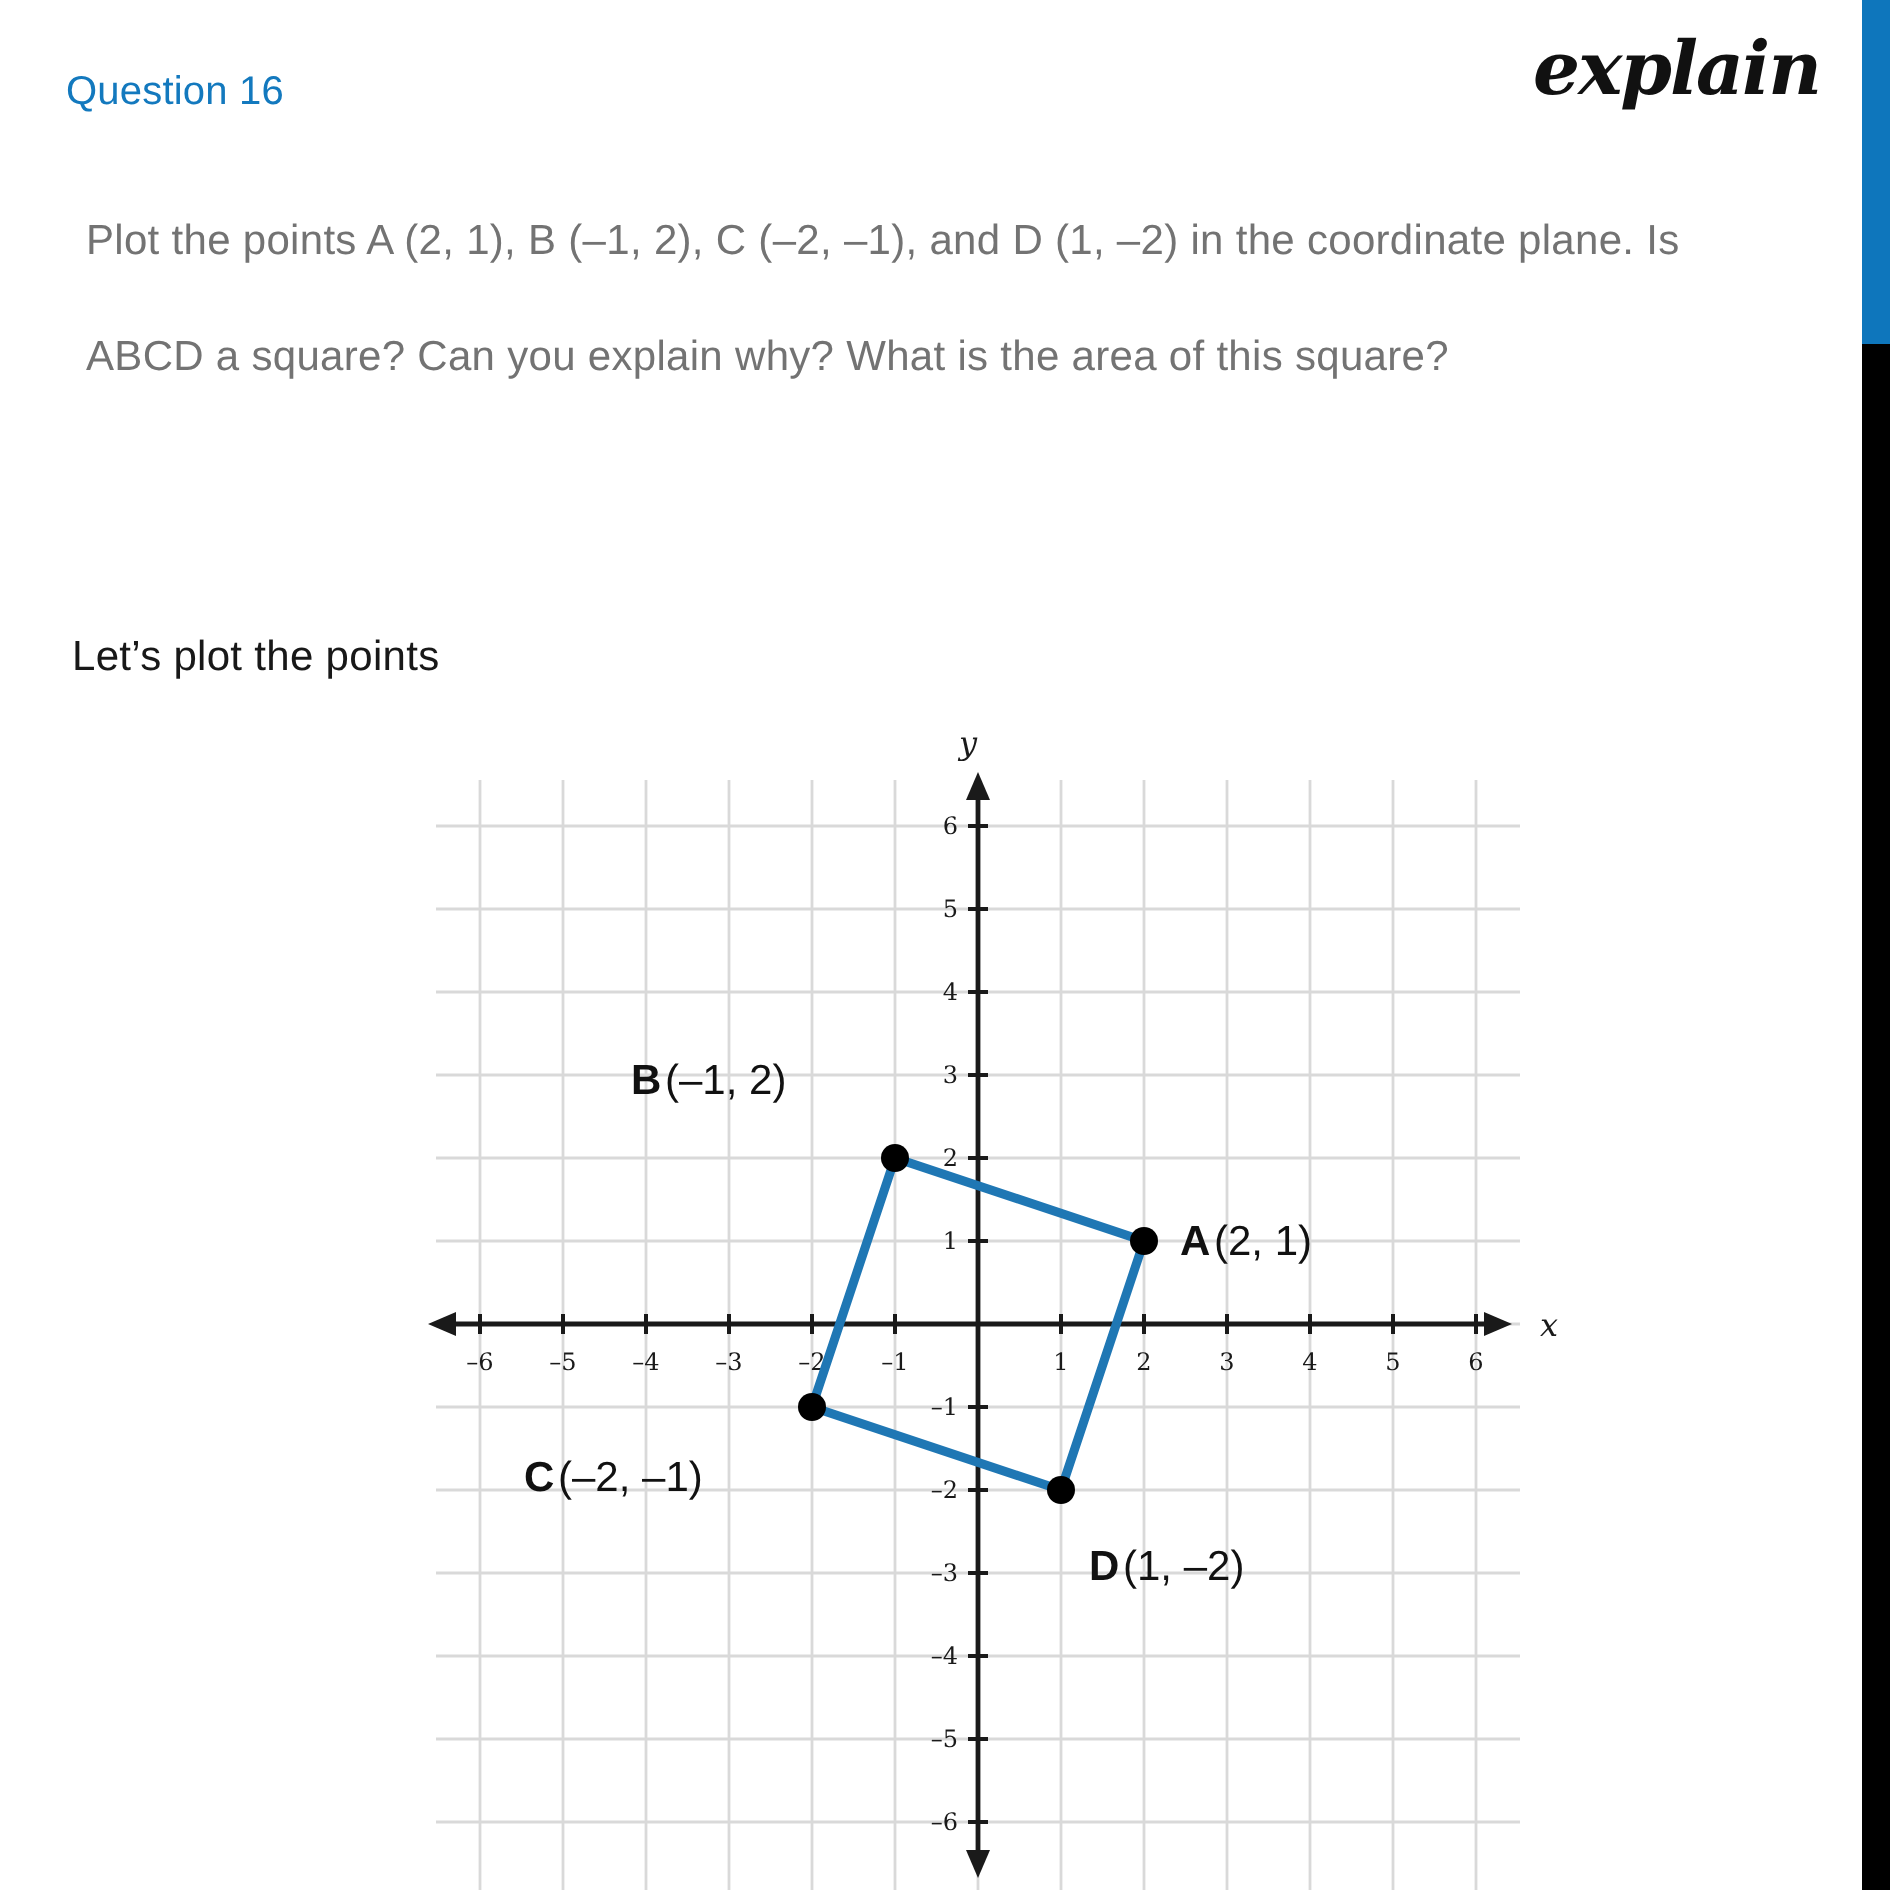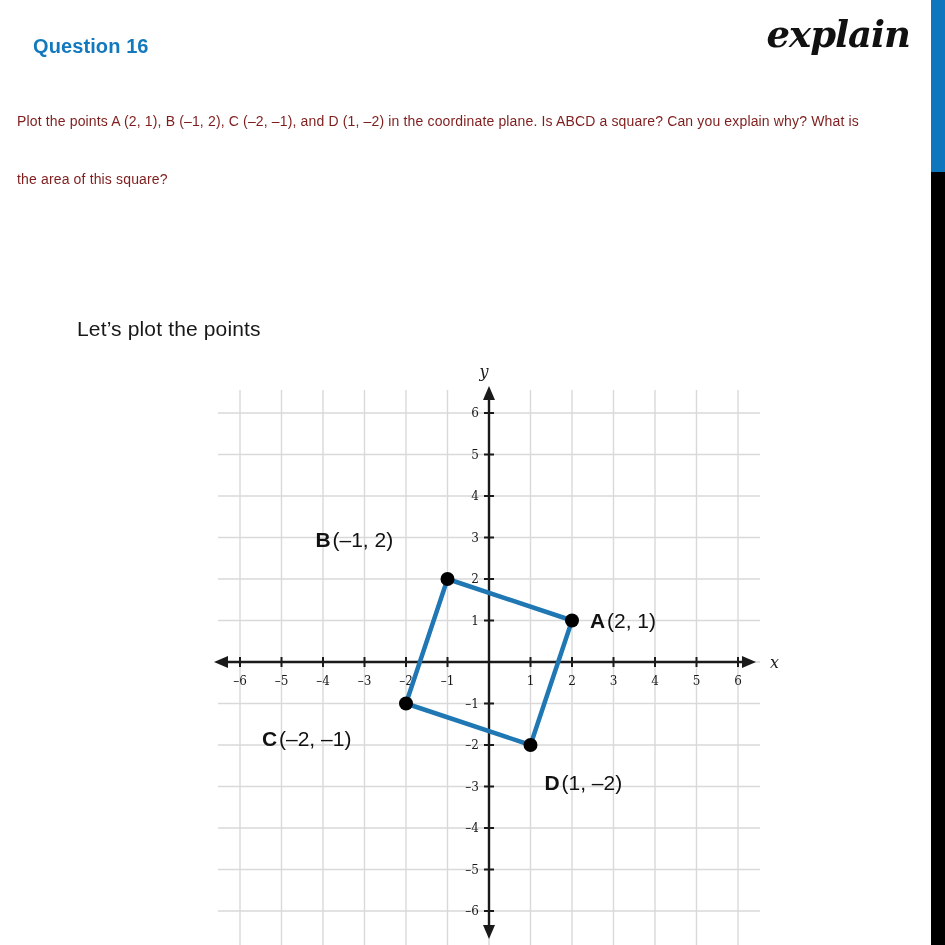--- a/index.html
+++ b/index.html
@@ -45,44 +45,43 @@
     letter-spacing: -1px;
     color: #111111;
     line-height: 1;
   }
 
   #question-heading {
     position: absolute;
     left: 33px;
     top: 35px;
     font-size: 20px;
-    font-weight: bold;
+    font-weight: normal;
     color: #1379BE;
     letter-spacing: 0.1px;
   }
 
   #question-body {
     position: absolute;
-    left: 17px;
+    left: 43px;
     top: 92px;
     width: 860px;
-    font-size: 14px;
+    font-size: 21px;
     line-height: 58px;
-    color: #7f1d1d;
+    color: #737373;
     letter-spacing: 0.15px;
   }
 
   #solution-lead {
     position: absolute;
     left: 36px;
     top: 317px;
     font-size: 21px;
     color: #181818;
     letter-spacing: 0.15px;
-    margin-left: 41px;
   }
 
   
   #graph-figure {
     position: absolute;
     left: 0px;
     top: 355px;
     width: 945px;
     height: 590px;
   }

